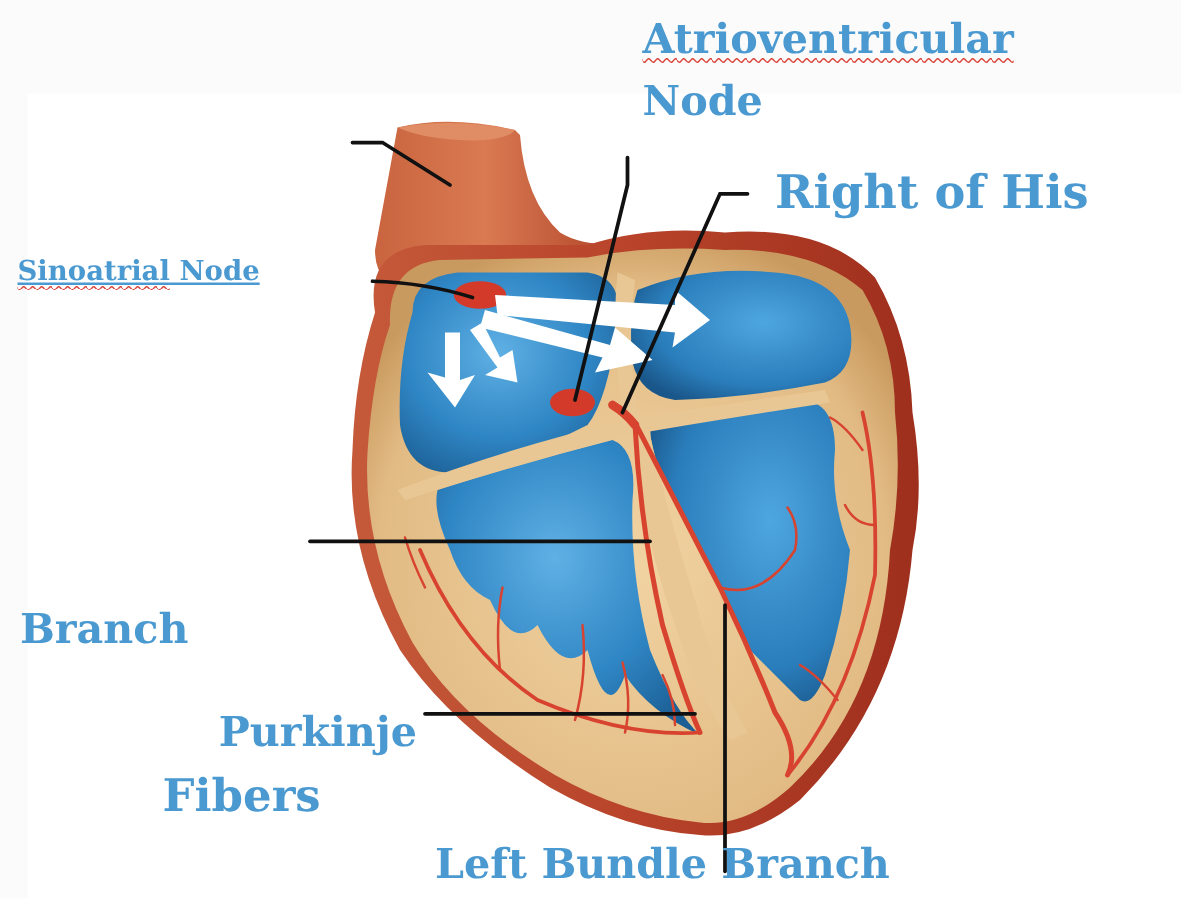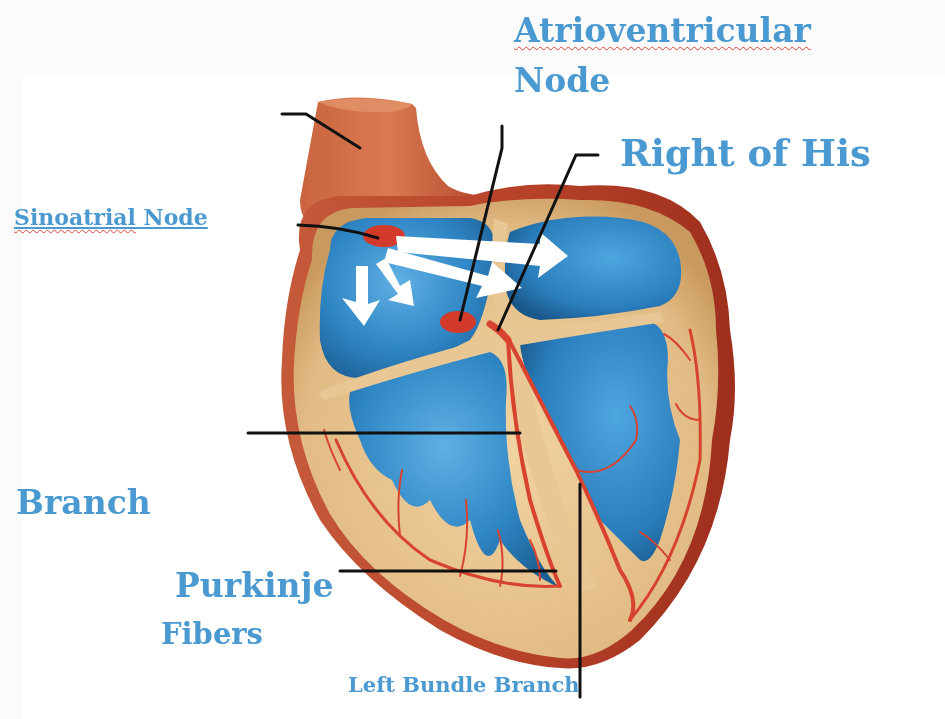--- a/index.html
+++ b/index.html
@@ -31,22 +31,22 @@
     text-decoration-thickness: 1px;
     text-underline-offset: 4px;
   }
   .lbl-av     { left: 514px; top: 14px;  font-size: 33px; }
   .lbl-av2    { left: 514px; top: 64px;  font-size: 33px; }
   .lbl-his    { left: 620px; top: 134px; font-size: 37px; }
   .lbl-sa     { left: 14px;  top: 206px; font-size: 22px; text-decoration: underline; }
   .lbl-rbb1   { left: 8px;   top: 436px; font-size: 33px; }
   .lbl-rbb2   { left: 16px;  top: 486px; font-size: 33px; }
   .lbl-pk1    { left: 130px; top: 569px; font-size: 33px; margin-left: 45px; }
-  .lbl-pk2    { left: 130px; top: 619px; font-size: 29px; margin-left: 31px; }
-  .lbl-lbb    { left: 348px; top: 674px; font-size: 21px; }
+  .lbl-pk2    { left: 130px; top: 619px; font-size: 36px; }
+  .lbl-lbb    { left: 348px; top: 674px; font-size: 33px; }
 </style>
 </head>
 <body>
 
 <div class="stage">
   <div class="bg-top"></div>
   <div class="bg-left"></div>
 
   <svg class="art" width="945" height="719" viewBox="0 0 945 719">
     <defs>

